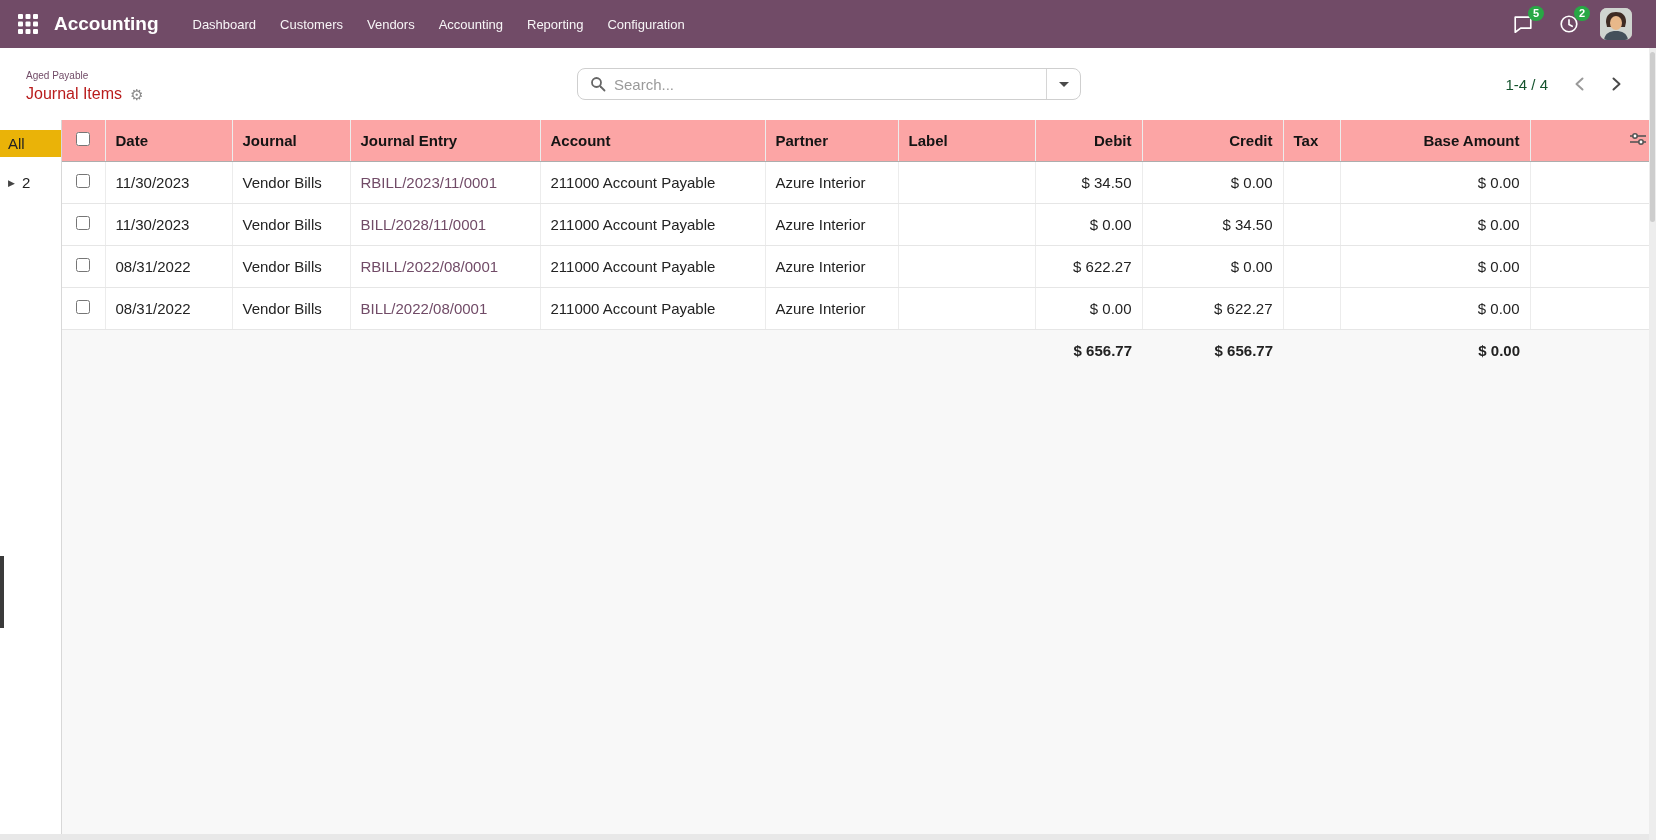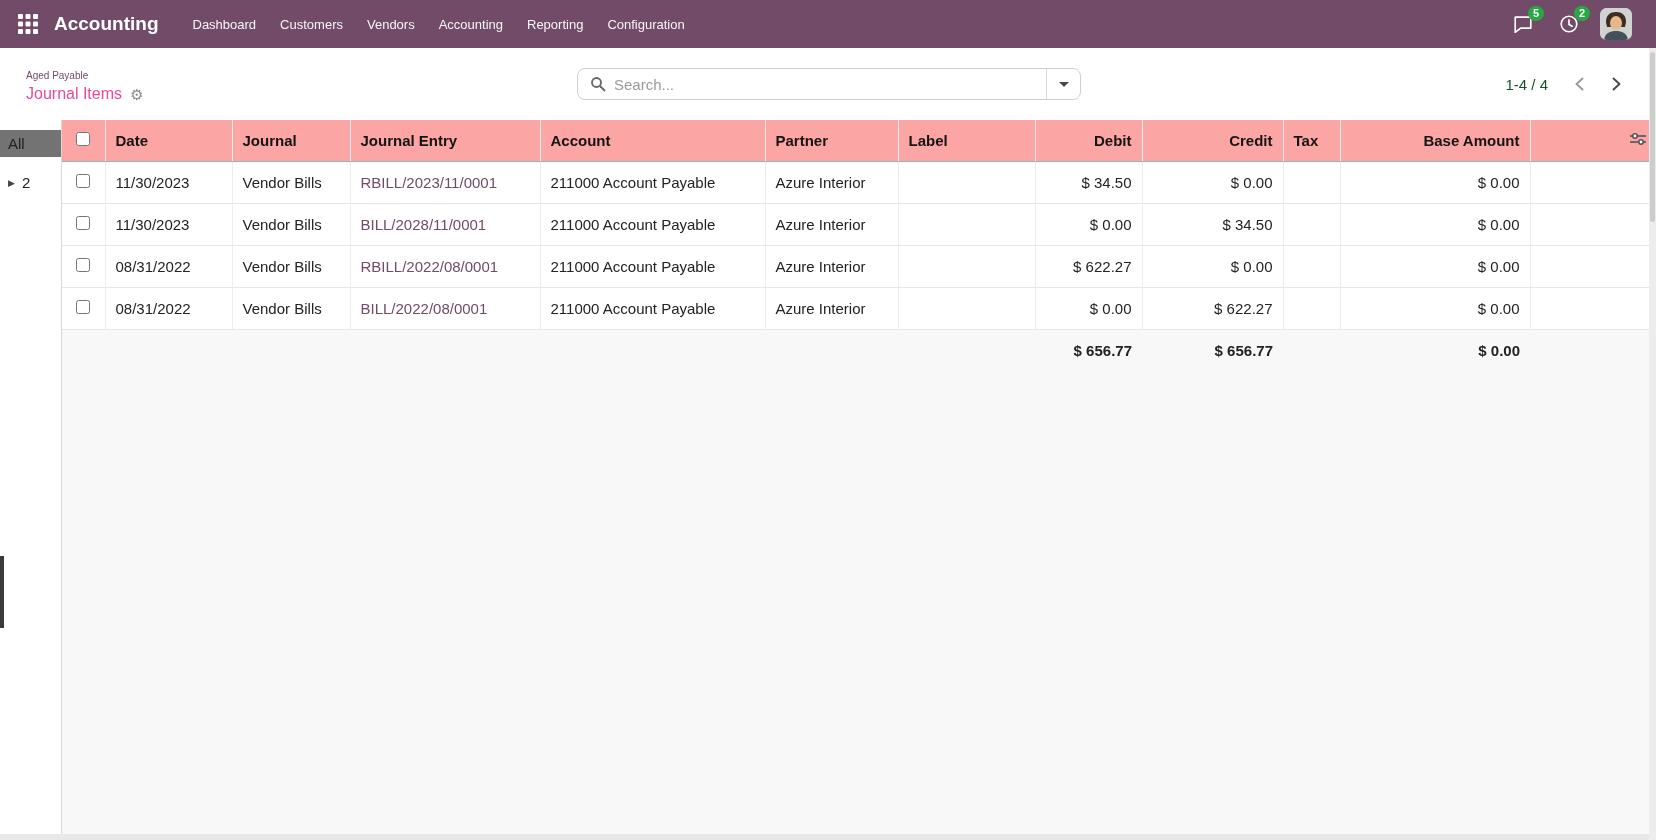--- a/index.html
+++ b/index.html
@@ -15,40 +15,40 @@
   .nav-right { margin-left:auto; display:flex; align-items:center; gap:16px; padding-right:14px; }
   .icon-btn { position:relative; width:30px; height:30px; display:flex; align-items:center; justify-content:center; cursor:pointer; }
   .nav-badge { position:absolute; top:-3px; right:-6px; background:#28a745; color:#fff; font-size:11px; line-height:1; padding:2px 5px; border-radius:9px; font-weight:bold; }
   .avatar { width:32px; height:32px; border-radius:7px; overflow:hidden; cursor:pointer; background:#d7ccc8; flex:0 0 auto; }
 
   
   .control-panel { height:72px; display:flex; align-items:center; background:#fff; }
   .breadcrumb-area { flex:1 1 0; padding-left:26px; }
   .breadcrumb-link { color:#714B67; font-size:10px; text-decoration:none; cursor:pointer; display:inline-block; }
   .title-row { display:flex; align-items:center; gap:8px; margin-top:2px; }
-  .page-title { font-size:16px; color:#ec4899; }
+  .page-title { font-size:16px; color:#b91c1c; }
   .gear { color:#8a8a8a; font-size:15px; cursor:pointer; line-height:1; }
 
   .search-wrap { flex:0 0 504px; }
   .searchbox { display:flex; align-items:center; height:32px; border:1px solid #cfcfcf; border-radius:8px; background:#fff; overflow:hidden; }
   .searchbox .mag { flex:0 0 auto; padding:0 8px 0 12px; display:flex; align-items:center; }
   .searchbox input { flex:1 1 auto; border:none; outline:none; font-size:15px; color:#333; font-family:"Liberation Sans", sans-serif; height:100%; }
   .searchbox input::placeholder { color:#9a9a9a; }
   .search-caret-btn { flex:0 0 34px; height:100%; border:none; border-left:1px solid #d6d6d6; background:transparent; cursor:pointer; display:flex; align-items:center; justify-content:center; }
   .caret-down { width:0; height:0; border-left:5px solid transparent; border-right:5px solid transparent; border-top:5px solid #4a4a4a; }
 
   .pager-area { flex:1 1 0; display:flex; align-items:center; justify-content:flex-end; padding-right:24px; gap:6px; }
   .pager-range { font-size:15px; color:#14532d; margin-right:10px; }
   .pager-btn { border:none; background:transparent; cursor:pointer; padding:6px 10px; display:flex; align-items:center; }
 
   
   .content { display:flex; height:720px; }
   .sidebar { flex:0 0 62px; background:#fff; border-right:1px solid #d8d8d8; padding-top:10px; }
   .sp-item { font-size:15px; color:#222; padding:5px 8px; cursor:pointer; white-space:nowrap; }
-  .sp-item.active { background:#737373; }
+  .sp-item.active { background:#eab308; }
   .sp-group { display:flex; align-items:center; gap:7px; margin-top:12px; }
   .sp-caret { font-size:9px; color:#444; }
 
   .main { flex:1 1 auto; background:#f8f8f8; position:relative; overflow:hidden; }
   table { width:100%; border-collapse:collapse; table-layout:fixed; }
   thead th { background:#fca5a5; text-align:left; font-size:15px; font-weight:bold; color:#141414; padding:12px 10px; border-bottom:1px solid #adadad; border-right:1px solid #ececec; white-space:nowrap; overflow:hidden; cursor:pointer; }
   thead th:last-child, tbody td:last-child { border-right:none; }
   thead th.num, td.num { text-align:right; }
   tbody td { background:#fff; font-size:15px; color:#232323; padding:12px 10px; border-bottom:1px solid #e6e6e6; border-right:1px solid #ececec; white-space:nowrap; overflow:hidden; cursor:pointer; }
   td.cb, th.cb { text-align:center; padding:12px 4px; cursor:default; }

